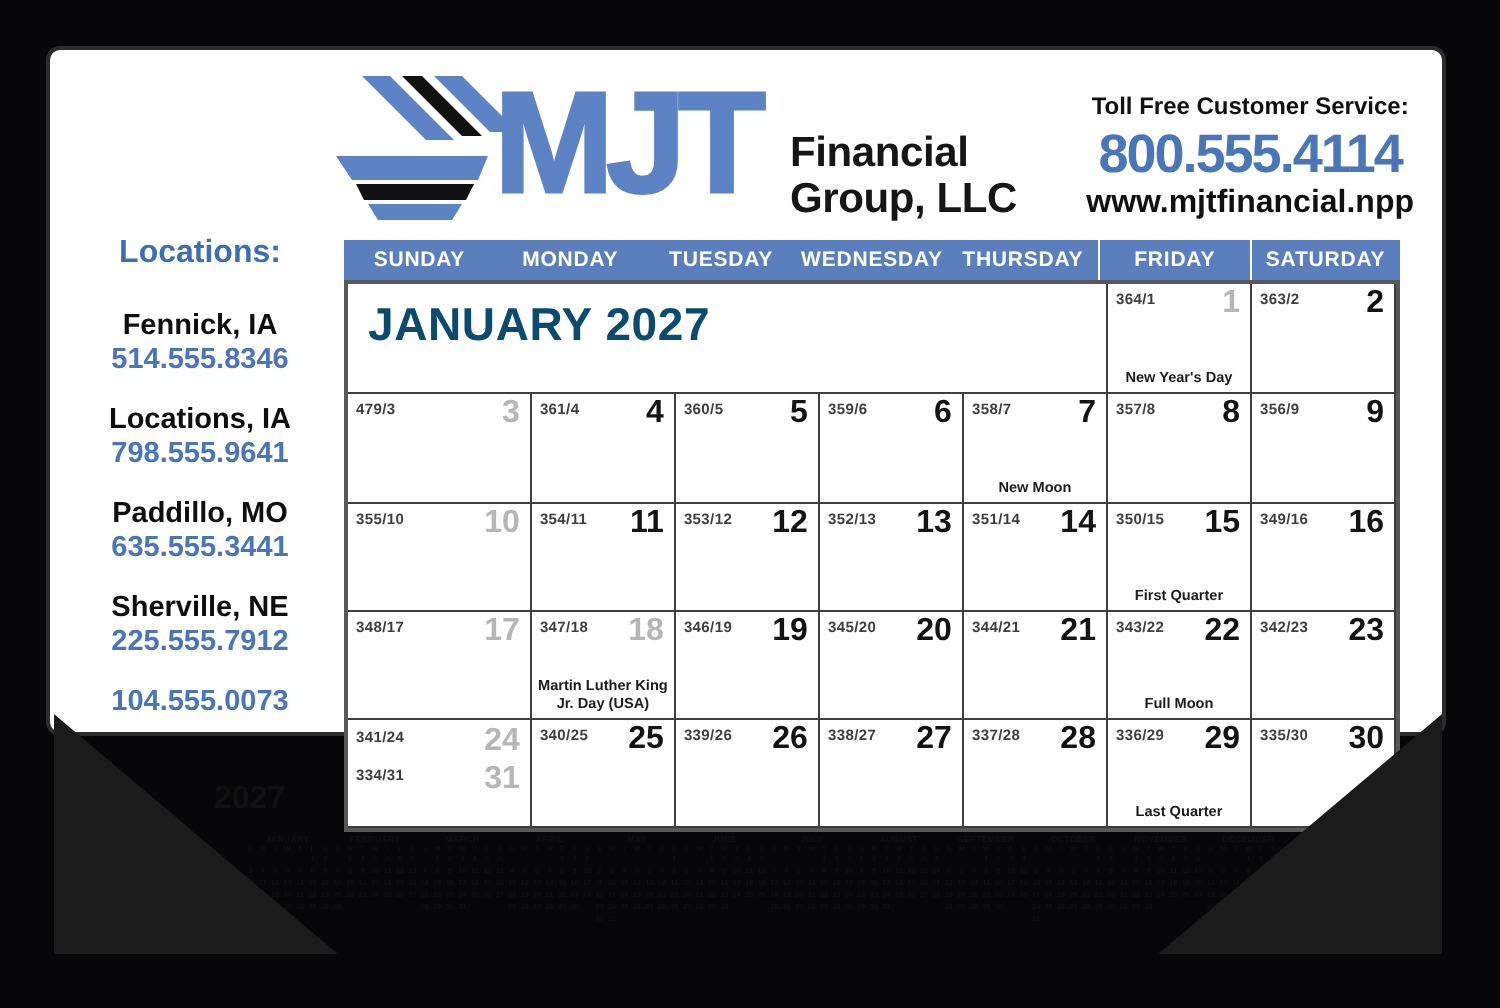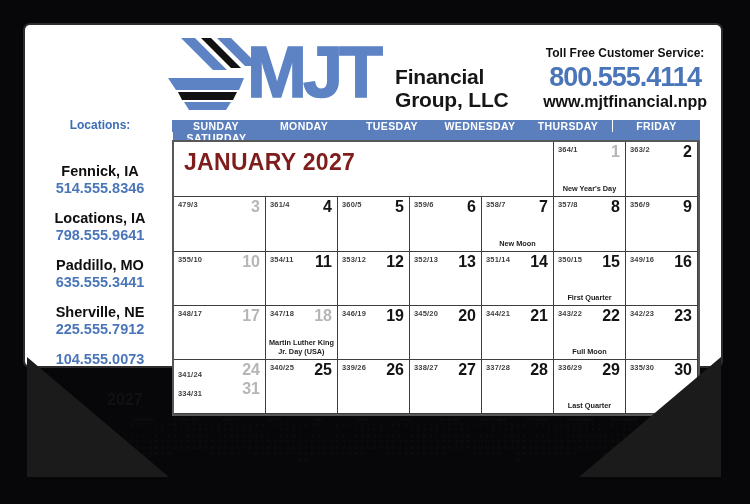--- a/index.html
+++ b/index.html
@@ -16,47 +16,47 @@
             color:#161616;letter-spacing:-0.2px;}
 
   
   .contact{position:absolute;top:21px;right:14px;text-align:center;}
   .c-label{font-size:12px;font-weight:700;color:#111;line-height:14px;}
   .c-phone{font-size:27px;font-weight:700;color:#4a76b9;line-height:30px;letter-spacing:-1px;margin-top:2px;}
   .c-web{font-size:16px;font-weight:700;color:#111;line-height:18px;margin-top:1px;}
 
   
   .locations{position:absolute;left:6px;top:93px;width:138px;text-align:center;}
-  .loc-head{font-size:12px;font-weight:700;color:#3d6db6;margin-bottom:31px;}
+  .loc-head{font-size:16px;font-weight:700;color:#3d6db6;margin-bottom:19px;}
   .loc-item{margin-bottom:13px;}
   .loc-city{font-size:14.5px;font-weight:700;color:#0f0f0f;line-height:17px;}
   .loc-phone{font-size:14.5px;font-weight:700;color:#4a76b9;line-height:17px;}
 
   
   .cal-head{position:absolute;left:147px;top:95px;width:528px;height:20px;background:#5b7fbd;
-            display:grid;grid-template-columns:repeat(6,1fr);}
+            display:grid;grid-template-columns:repeat(7,1fr);}
   .wd{color:#ffffff;font-size:10.5px;font-weight:700;letter-spacing:0.4px;
       display:flex;align-items:center;justify-content:center;}
   .cal-head .wd:nth-child(6),.cal-head .wd:nth-child(7){border-left:1px solid #ffffff;}
 
   .cal-grid{position:absolute;left:147px;top:115px;width:528px;background:#fff;
             display:grid;grid-template-columns:repeat(7,1fr);
             grid-template-rows:55px 55px 54px 54px 54px;
             border:2px solid #58585a;box-sizing:border-box;}
   .cell{position:relative;border-right:1px solid #3e3e40;border-bottom:1px solid #3e3e40;}
-  .title-cell{grid-column:span 5;font-size:23px;font-weight:700;color:#7f1d1d;
+  .title-cell{grid-column:span 5;font-size:23px;font-weight:700;color:#0c4a6e;
               padding:7px 0 0 10px;letter-spacing:0.3px;box-sizing:border-box;}
   .doy{font-size:7.5px;font-weight:700;color:#3f3f3f;letter-spacing:0.2px;}
   .cell > .doy{position:absolute;top:3px;left:4px;}
   .dnum{font-size:16px;font-weight:700;color:#141414;}
   .cell > .dnum{position:absolute;top:1px;right:5px;}
   .muted .dnum{color:#b6b6b6;}
   .note{position:absolute;bottom:3px;left:2px;right:2px;text-align:center;
         font-size:7.3px;line-height:8.5px;font-weight:700;color:#1c1c1c;}
-  .cline{display:flex;justify-content:space-between;align-items:flex-end;
+  .cline{display:flex;justify-content:space-between;align-items:flex-start;
          padding:2px 5px 0 4px;height:17px;gap:40px;}
   .cline .doy{padding-top:2px;}
 
   
   .year-label{position:absolute;left:82px;top:366px;font-size:16px;font-weight:700;color:#111;}
   .mini-scale{position:absolute;left:97px;top:392px;width:1572px;display:flex;
               transform:scale(0.3333);transform-origin:0 0;}
   .mini-month{width:131px;}
   .mini-name{text-align:center;font-size:13px;line-height:15px;font-weight:700;color:#111;letter-spacing:0.5px;}
   .mini-grid{display:grid;grid-template-columns:repeat(7,1fr);}

